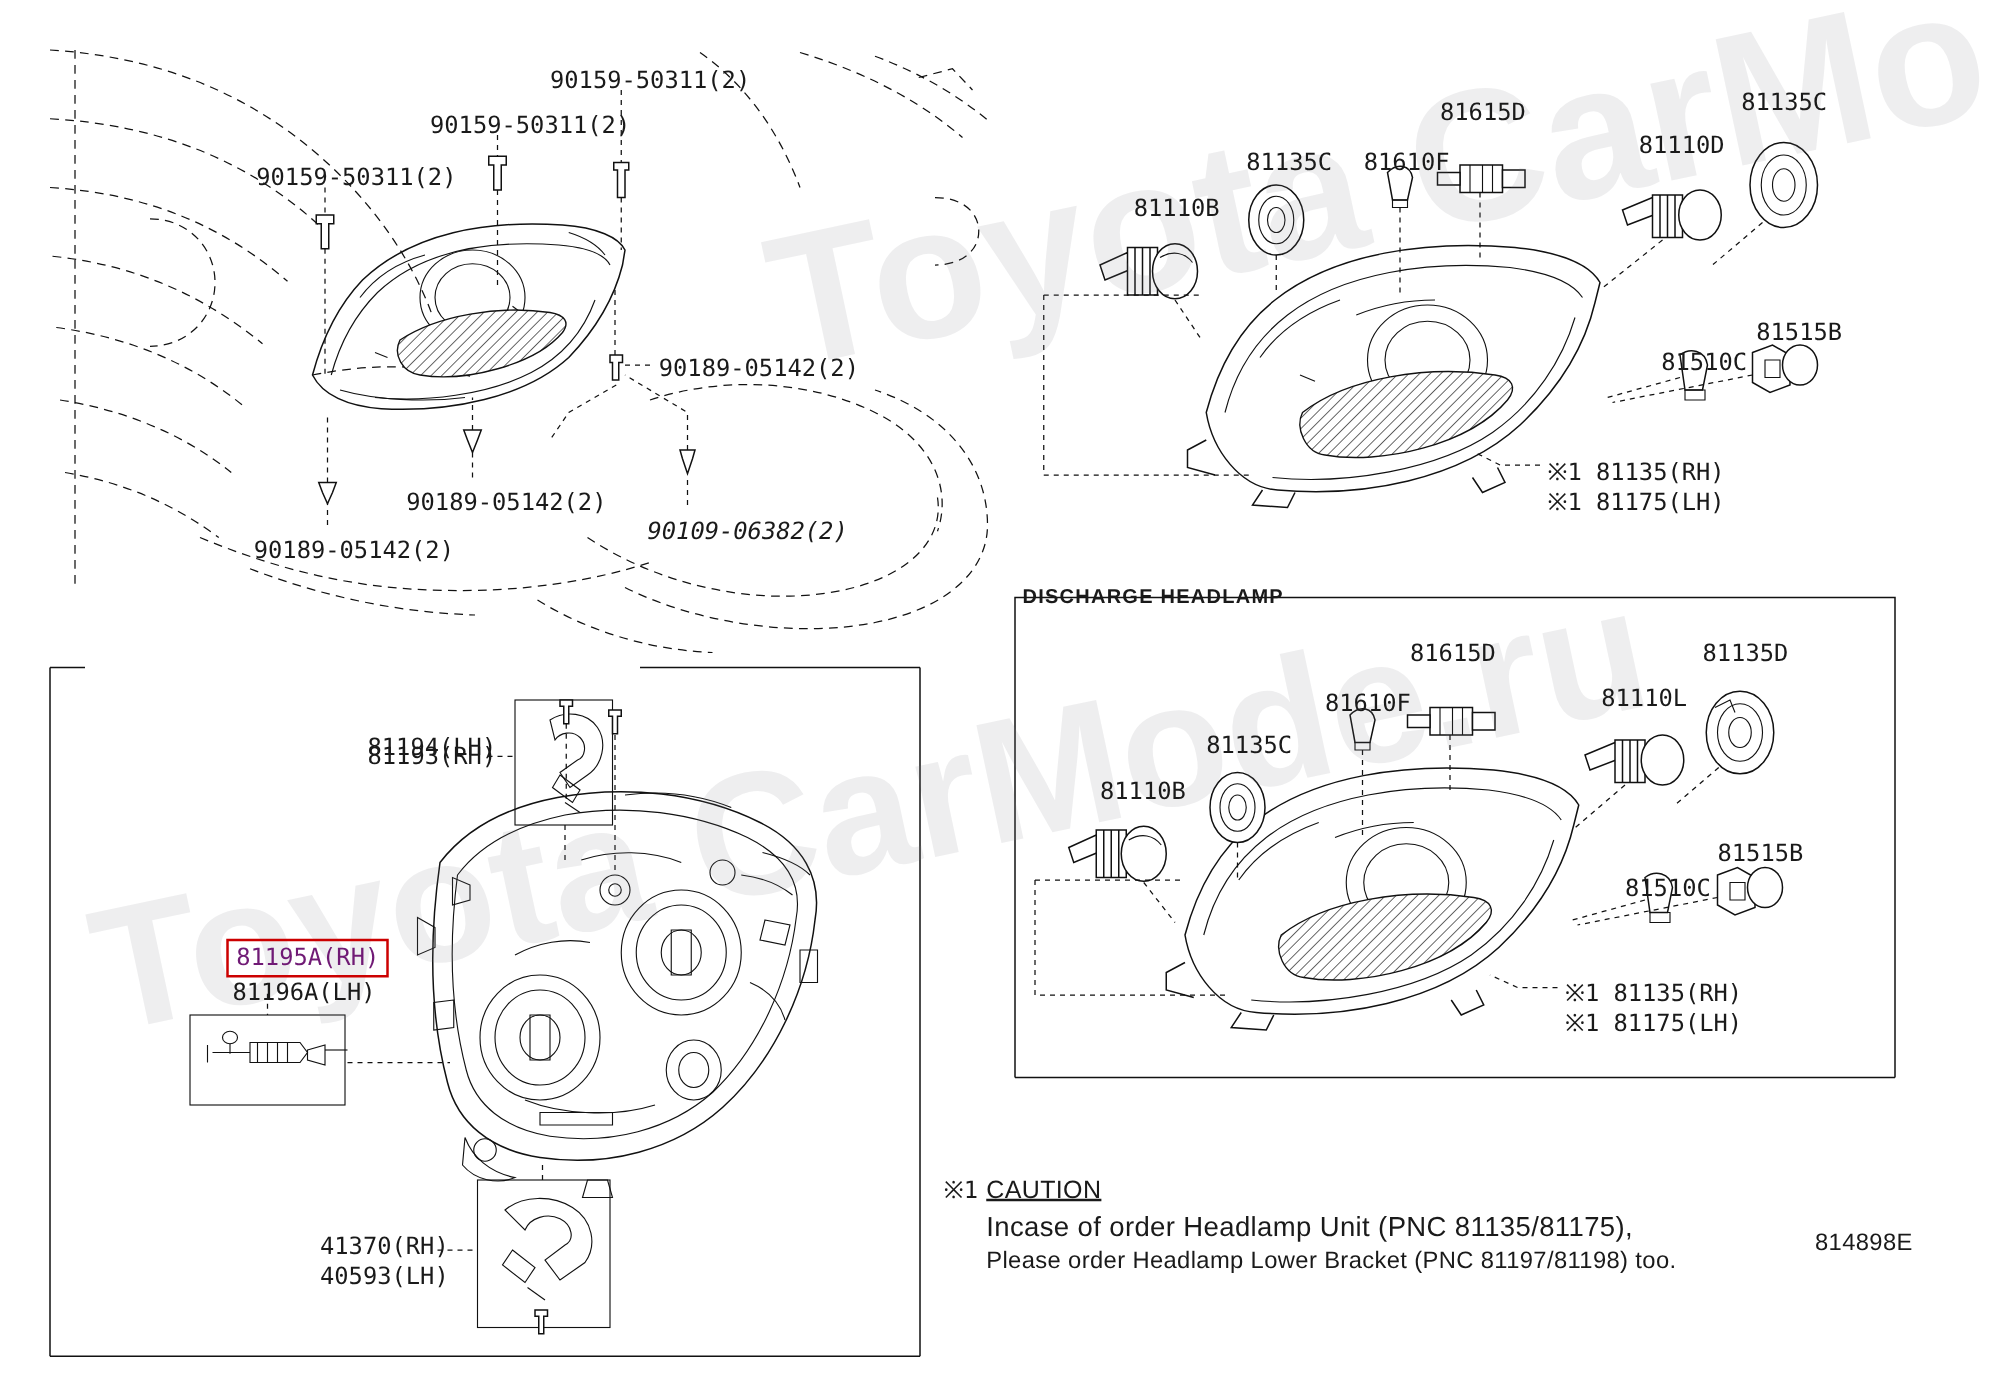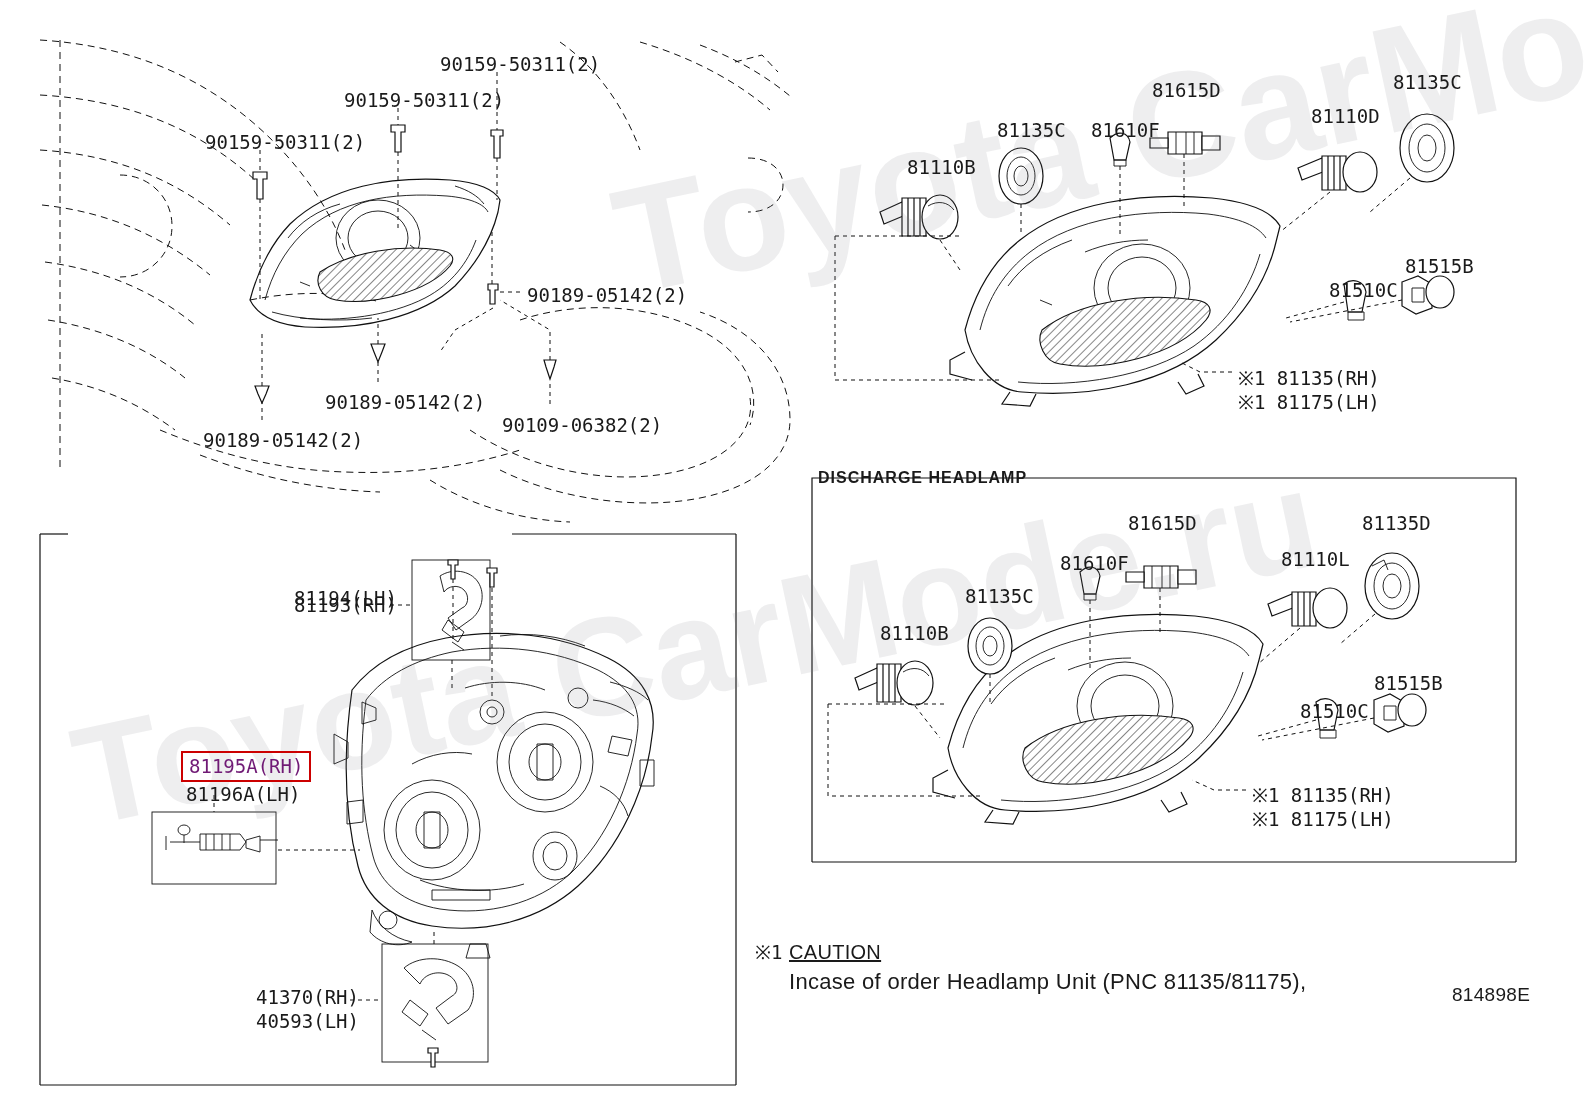--- a/index.html
+++ b/index.html
@@ -407,21 +407,21 @@
 
   <div class="wm" style="left:60px; top:700px; font-size:140px; transform:rotate(-12deg); transform-origin:left top;">Toyota CarMode.ru</div>
   <div class="wm" style="left:600px; top:160px; font-size:150px; transform:rotate(-12deg); transform-origin:left top;">Toyota CarMode.ru</div>
 
   <div class="lbl" style="left:440px; top:52px;">90159-50311(2)</div>
   <div class="lbl" style="left:344px; top:88px;">90159-50311(2)</div>
   <div class="lbl" style="left:205px; top:130px;">90159-50311(2)</div>
   <div class="lbl" style="left:527px; top:283px;">90189-05142(2)</div>
   <div class="lbl" style="left:325px; top:390px;">90189-05142(2)</div>
   <div class="lbl" style="left:203px; top:428px;">90189-05142(2)</div>
-  <div class="lbl" style="left:502px; top:413px;">90109-06382(2)</div>
+  <div class="lbl" style="left:518px; top:413px;font-style:italic;">90109-06382(2)</div>
 
   <div class="lbl" style="left:1152px; top:78px;">81615D</div>
   <div class="lbl" style="left:1393px; top:70px;">81135C</div>
   <div class="lbl" style="left:997px; top:118px;">81135C</div>
   <div class="lbl" style="left:1091px; top:118px;">81610F</div>
   <div class="lbl" style="left:1311px; top:104px;">81110D</div>
   <div class="lbl" style="left:907px; top:155px;">81110B</div>
   <div class="lbl" style="left:1405px; top:254px;">81515B</div>
   <div class="lbl" style="left:1329px; top:278px;">81510C</div>
   <div class="lbl" style="left:1238px; top:366px;">※1 81135(RH)</div>
@@ -445,16 +445,17 @@
   <div class="lbl" style="left:294px; top:586px;">81194(LH)</div>
   <div class="lbl" style="left:186px; top:782px;">81196A(LH)</div>
   <div class="lbl" style="left:256px; top:985px;">41370(RH)</div>
   <div class="lbl" style="left:256px; top:1009px;">40593(LH)</div>
 
   <div class="boxed" style="left:181px; top:751px;">81195A(RH)</div>
 
   <div class="lbl" style="left:755px; top:940px;">※1</div>
   <div class="lbl sans underline" style="left:789px; top:940px; font-size:20px;">CAUTION</div>
   <div class="lbl sans" style="left:789px; top:970px; font-size:22px;">Incase of order Headlamp Unit (PNC 81135/81175),</div>
+  <div class="lbl sans" style="left:789px; top:997px; font-size:19px;">Please order Headlamp Lower Bracket (PNC 81197/81198) too.</div>
 
   <div class="lbl sans" style="left:1452px; top:983px; font-size:19px;">814898E</div>
 
 </div>
 
 </body></html>

